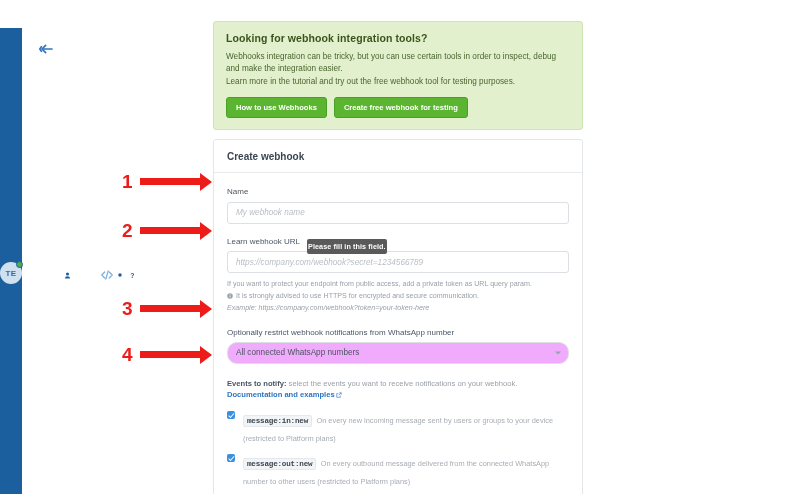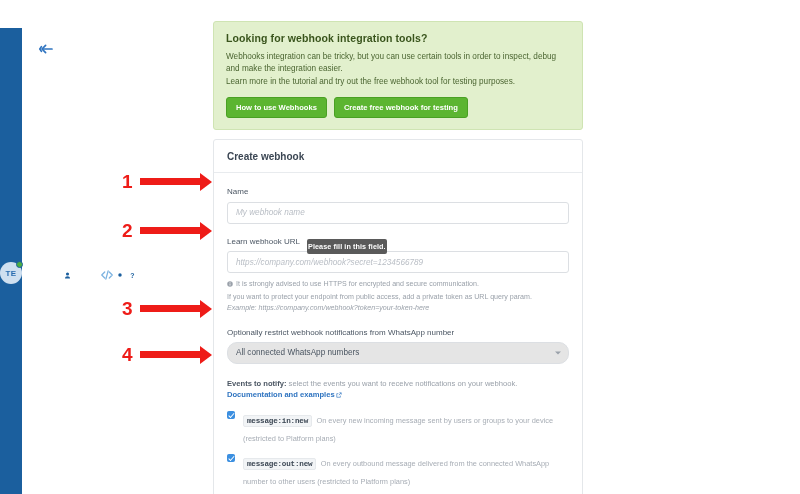--- a/index.html
+++ b/index.html
@@ -109,21 +109,21 @@
   }
   .helper-line.italic { font-style: italic; }
   .info-icon {
     flex: 0 0 auto; color: #9aa1aa; margin-top: 1px;
   }
 
   
   .select-wrap { position: relative; }
   .select-box {
     width: 100%; height: 22px;
-    border: 1px solid #dcdfe3; border-radius: 10px; background: #e5e5e5;
+    border: 1px solid #dcdfe3; border-radius: 10px; background: #f0abfc;
     padding: 0 20px 0 8px;
     font-size: 8.2px; color: #4a5561;
     display: flex; align-items: center;
   }
   .select-caret {
     position: absolute; right: 8px; top: 50%;
     transform: translateY(-50%);
     width: 0; height: 0;
     border-left: 3px solid transparent;
     border-right: 3px solid transparent;
@@ -314,33 +314,33 @@
 
         <div class="field-block">
           <div class="field-label">Name</div>
           <input class="text-input" type="text" placeholder="My webhook name" style="">
         </div>
 
         <div class="field-block">
           <div class="field-label">Learn webhook URL</div>
           <input class="text-input" type="text" placeholder="https://company.com/webhook?secret=1234566789" style="">
           <div class="helper">
+            <div class="helper-line">
+              <span>If you want to protect your endpoint from public access, add a private token as URL query param.</span>
+            </div>
             <div class="helper-line">
               <span class="info-icon">
                 <svg width="6" height="6" viewBox="0 0 16 16" fill="currentColor">
                     <circle cx="8" cy="8" r="7.4"></circle>
                     <rect x="7" y="6.6" width="2" height="5.6" fill="#fff"></rect>
                     <rect x="7" y="3.5" width="2" height="2" fill="#fff"></rect>
                   </svg>
               </span>
               <span>It is strongly advised to use HTTPS for encrypted and secure communication.</span>
             </div>
-            <div class="helper-line">
-              <span>If you want to protect your endpoint from public access, add a private token as URL query param.</span>
-            </div>
             <div class="helper-line italic">
               <span>Example: https://company.com/webhook?token=your-token-here</span>
             </div>
           </div>
         </div>
 
         <div class="field-block">
           <div class="field-label">Optionally restrict webhook notifications from WhatsApp number</div>
           <div class="select-wrap">
             <div class="select-box">

